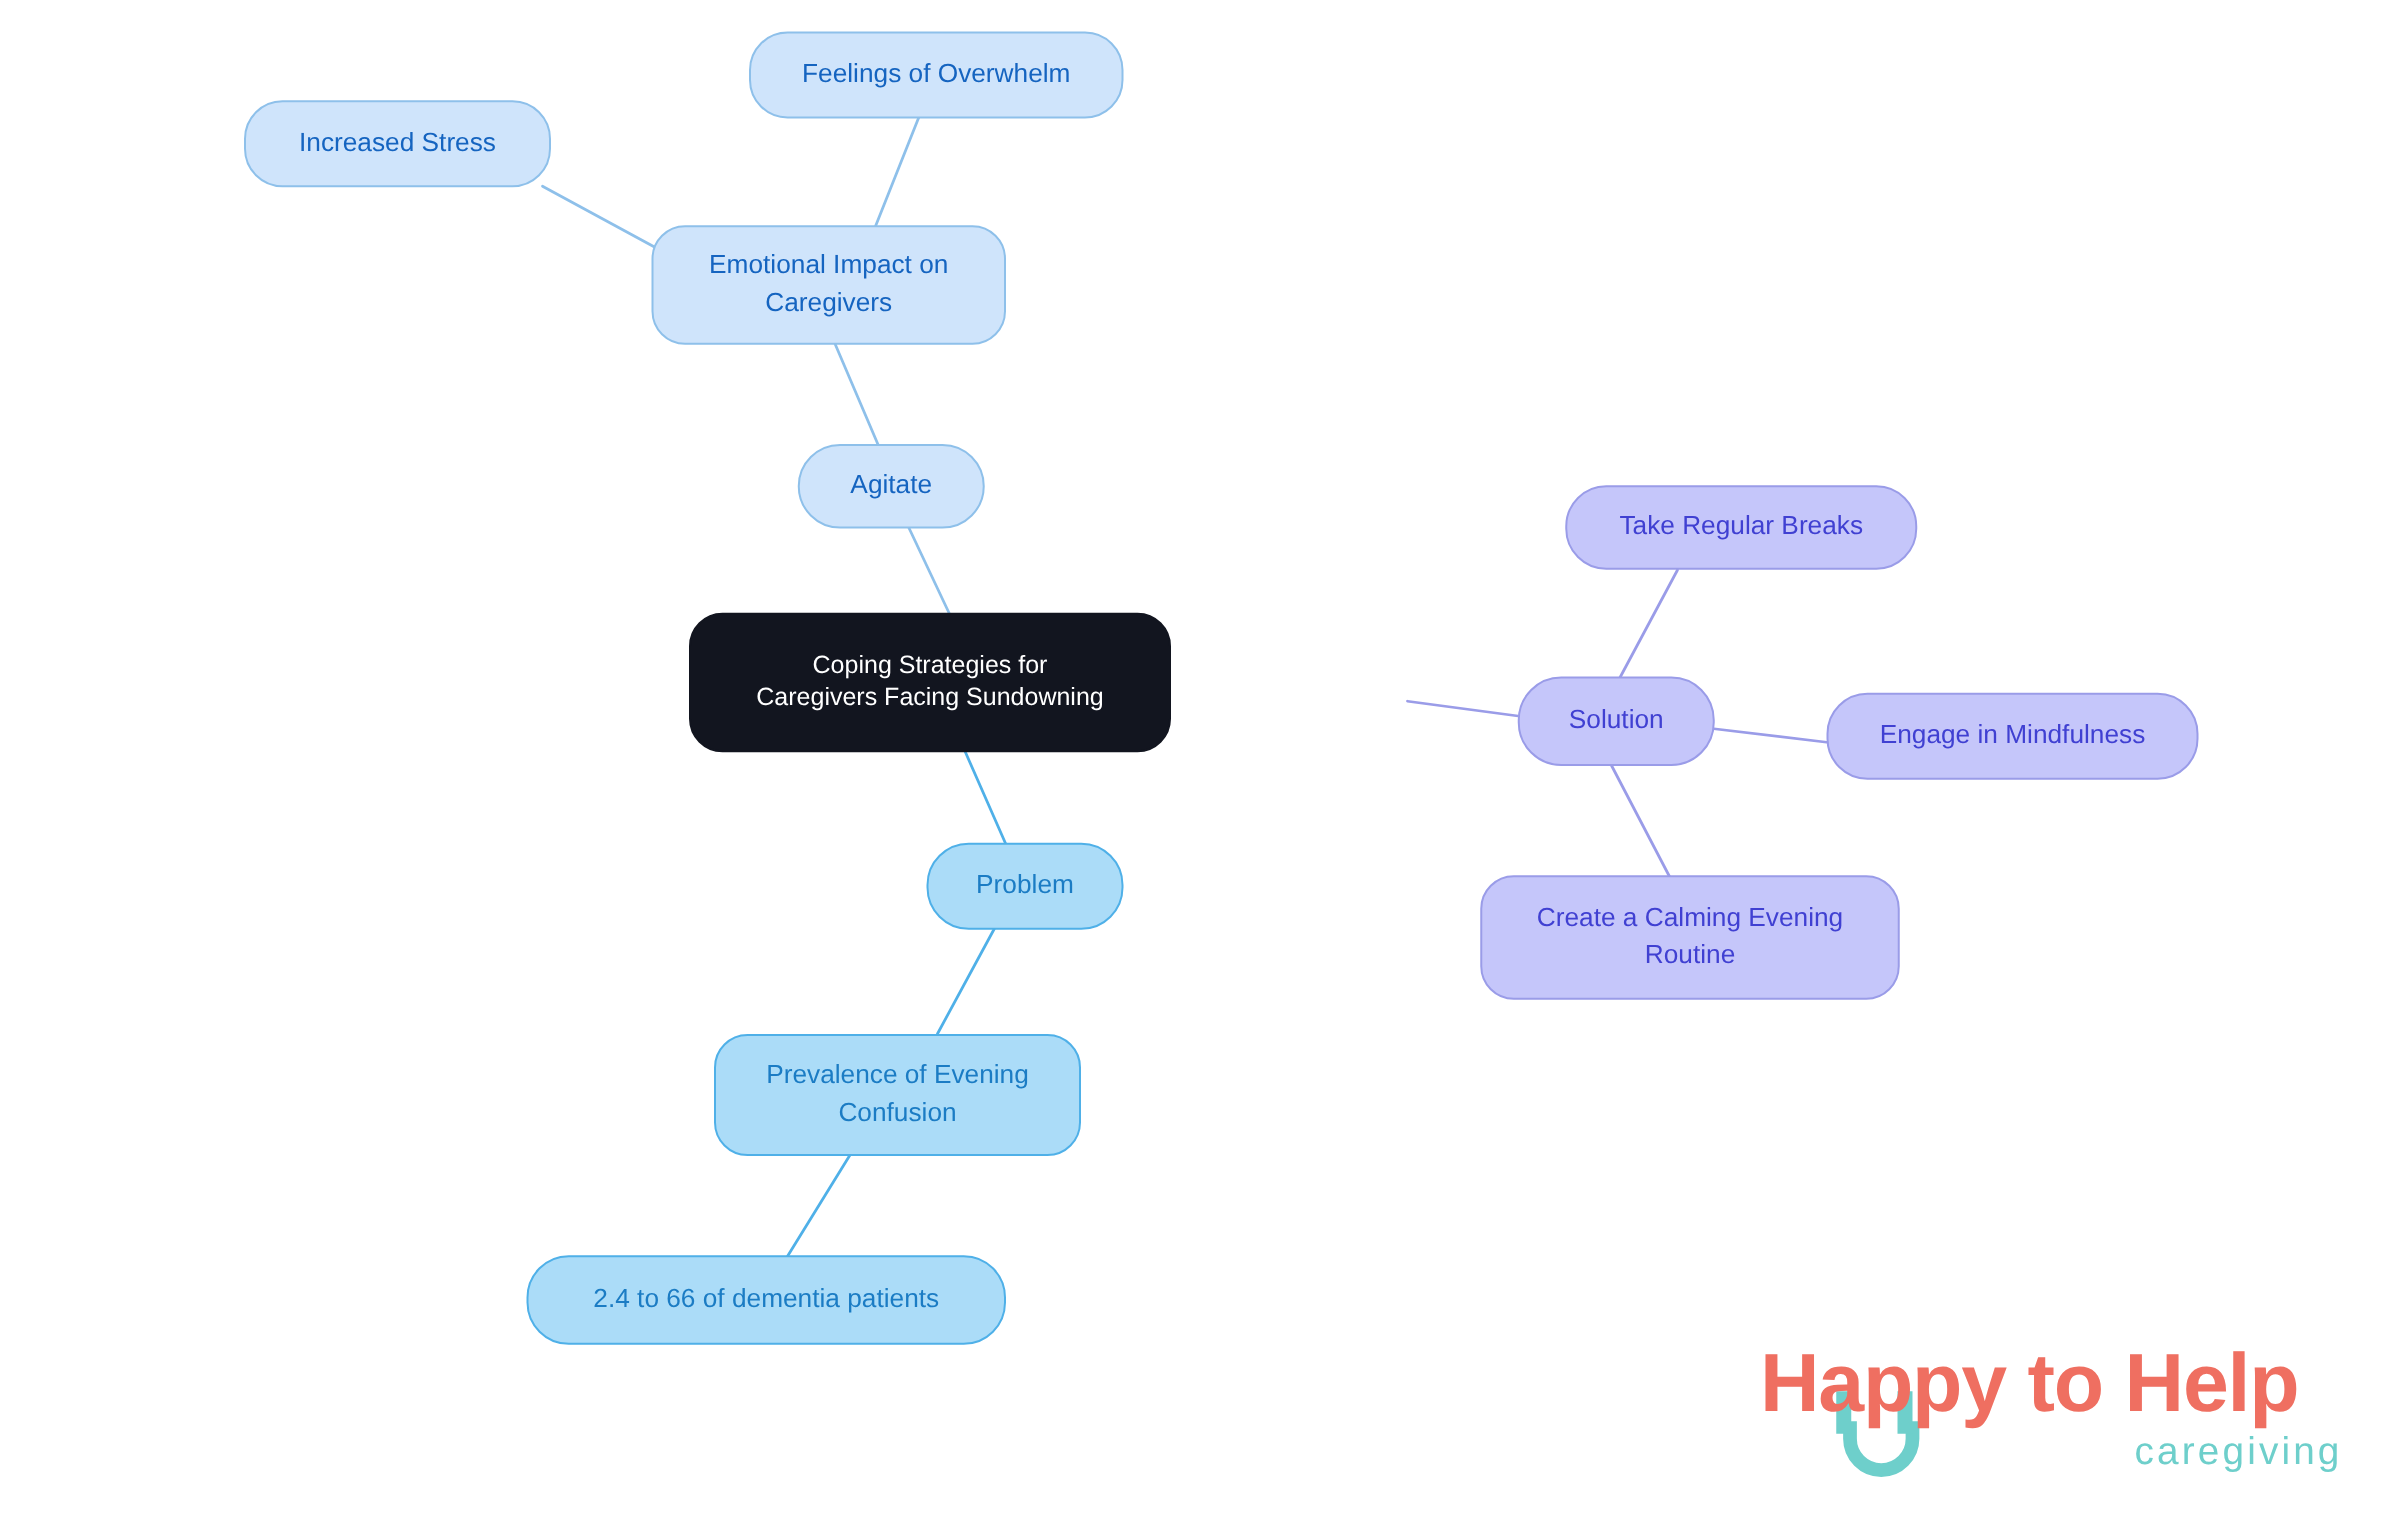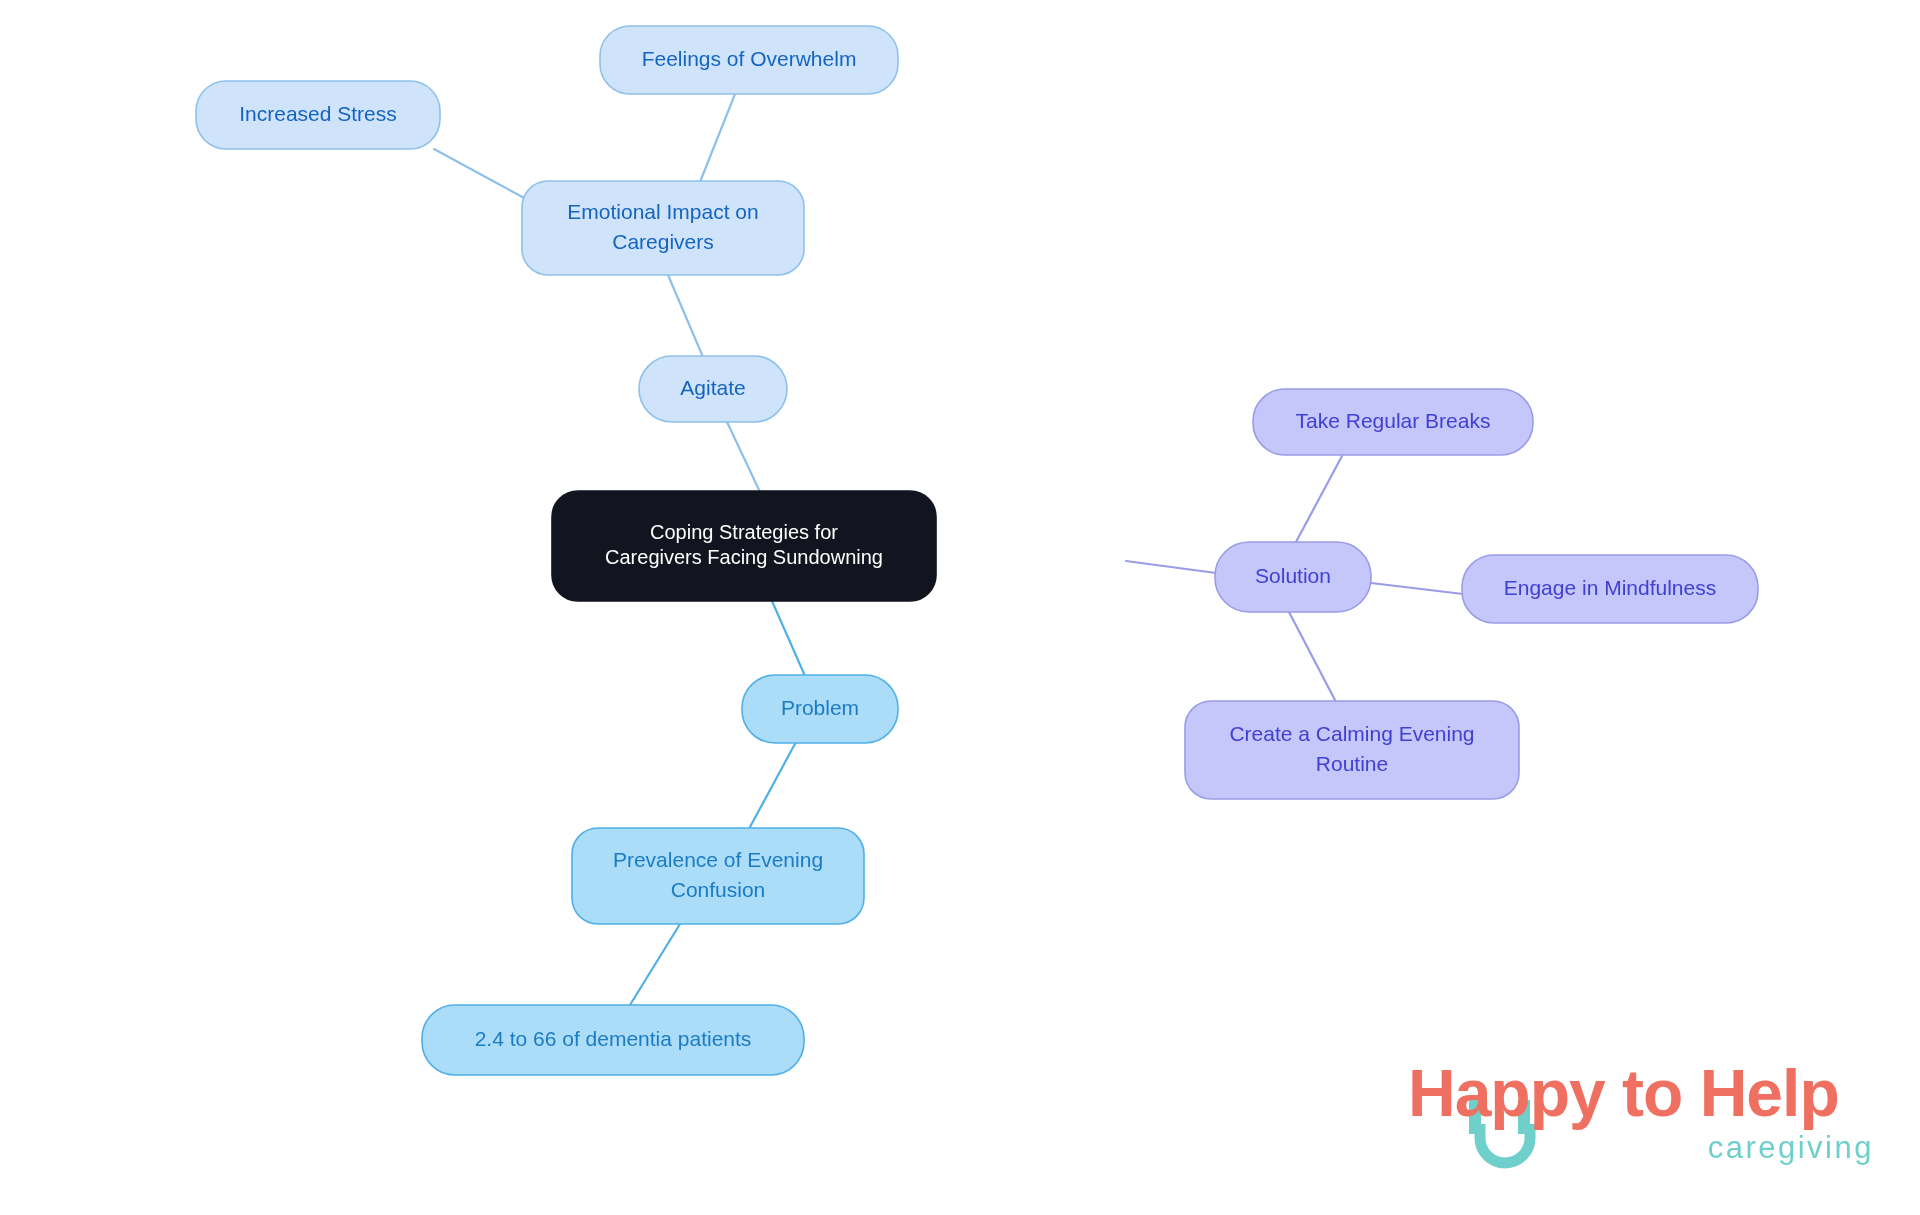--- a/index.html
+++ b/index.html
@@ -11,21 +11,21 @@
   }
   #map{position:absolute;left:0;top:0;width:1920px;height:1215px;}
   .edge{fill:none;stroke-linecap:round;}
   .node-box{stroke-width:1.6px;}
   .node-label{
     font-family:"Liberation Sans","DejaVu Sans",sans-serif;
     text-anchor:middle;dominant-baseline:middle;
   }
   
   #logo{
-    position:absolute;right:42px;bottom:41px;
+    position:absolute;right:42px;bottom:28px;
     width:470px;height:120px;
   }
   .logo-svg{display:block;width:100%;height:100%;}
 </style>
 </head>
 <body>
 
 <svg id="map" viewBox="0 0 1920 1215">
   <g id="edges-layer">
       <line x1="760" y1="492" x2="727" y2="422" stroke="#8ec0ea" stroke-width="2.2" class="edge"></line>

